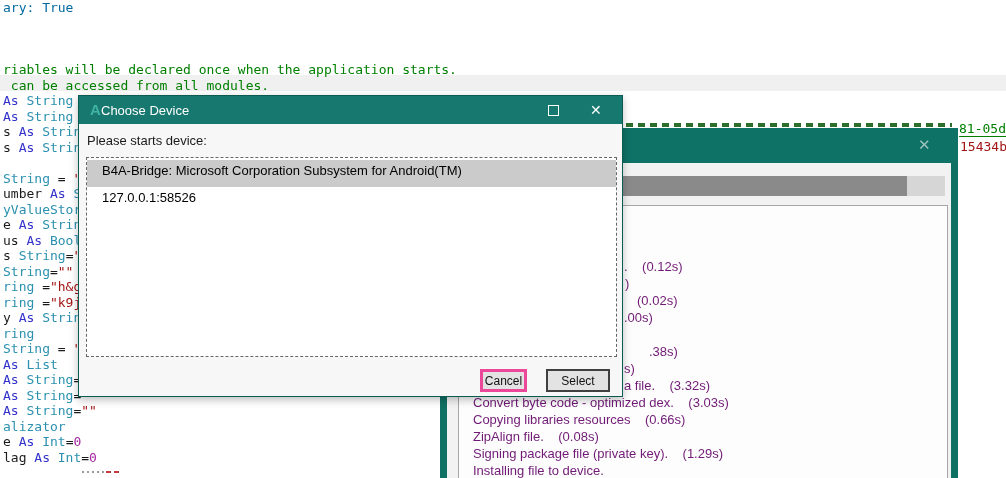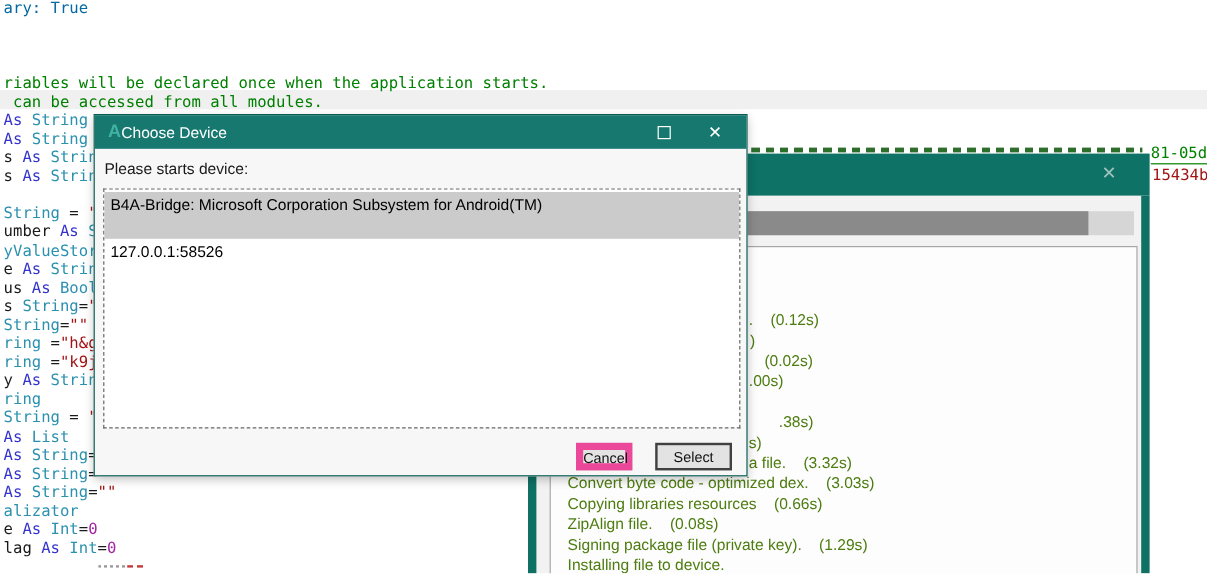--- a/index.html
+++ b/index.html
@@ -38,38 +38,38 @@
                   background:#f2f2f2;z-index:2;}
   .cw-titlebar{position:absolute;left:0;top:0;width:100%;height:35px;background:#0e7266;}
   .cw-close{position:absolute;left:478px;top:8px;font-size:15px;color:#9fc2bc;
             line-height:18px;cursor:default;}
   .cw-edge-l{position:absolute;left:0;top:35px;bottom:0;width:7px;background:#0f7064;}
   .cw-edge-r{position:absolute;right:0;top:35px;bottom:0;width:7px;background:#0f7064;}
   .progress{position:absolute;left:27px;top:48px;width:478px;height:20px;background:#d6d6d6;}
   .progress-fill{height:100%;background:#8a8a8a;}
   .logbox{position:absolute;left:18px;top:77px;width:488px;height:273px;
           background:#fdfdfd;border:1px solid #a6a6a6;}
-  .logline{position:absolute;white-space:pre;font-size:13px;color:#4d7c0f;line-height:15px;}
+  .logline{position:absolute;white-space:pre;font-size:13px;color:#701a75;line-height:15px;}
 
   
   .dialog{position:absolute;left:78px;top:95px;width:545px;height:302px;z-index:10;
           background:#f7f7f7;border:1px solid #0b5b53;box-sizing:border-box;
           box-shadow:0 3px 8px rgba(0,0,0,0.25);}
   .dlg-titlebar{position:absolute;left:0;top:0;width:100%;height:28px;background:#17786f;}
   .dlg-icon{position:absolute;left:11px;top:5px;font-size:15px;font-weight:bold;color:#41b3a3;}
   .dlg-title{position:absolute;left:22px;top:7px;font-size:13px;color:#ffffff;white-space:nowrap;}
   .dlg-max{position:absolute;left:469px;top:9px;width:9px;height:9px;border:1px solid #ffffff;}
   .dlg-close{position:absolute;left:511px;top:6px;font-size:14px;color:#ffffff;line-height:16px;}
   .dlg-label{position:absolute;left:8px;top:37px;font-size:13px;color:#1a1a1a;}
   .devlist{position:absolute;left:7px;top:61px;width:531px;height:200px;background:#ffffff;
            border:1px dashed #666666;box-sizing:border-box;padding-top:2px;}
-  .devrow{height:39px;line-height:21px;padding-left:5px;font-size:13px;color:#000000;
+  .devrow{height:27px;line-height:21px;padding-left:15px;font-size:13px;color:#000000;
           white-space:nowrap;overflow:hidden;}
   .devrow.sel{background:#cbcbcb;}
-  .btn{position:absolute;top:273px;height:23px;background:#e3e3e3;border:6px solid #ec4899;
+  .btn{position:absolute;top:273px;height:23px;background:#e3e3e3;border:3px solid #ec4899;
        font-family:"Liberation Sans",sans-serif;font-size:12px;color:#111111;padding:0;}
   .btn-cancel{left:401px;width:47px;}
   .btn-select{left:467px;width:64px;border:2px solid #404040;}
 </style>
 </head>
 <body>
 
 <div class="screen">
 
   <div class="editor">

